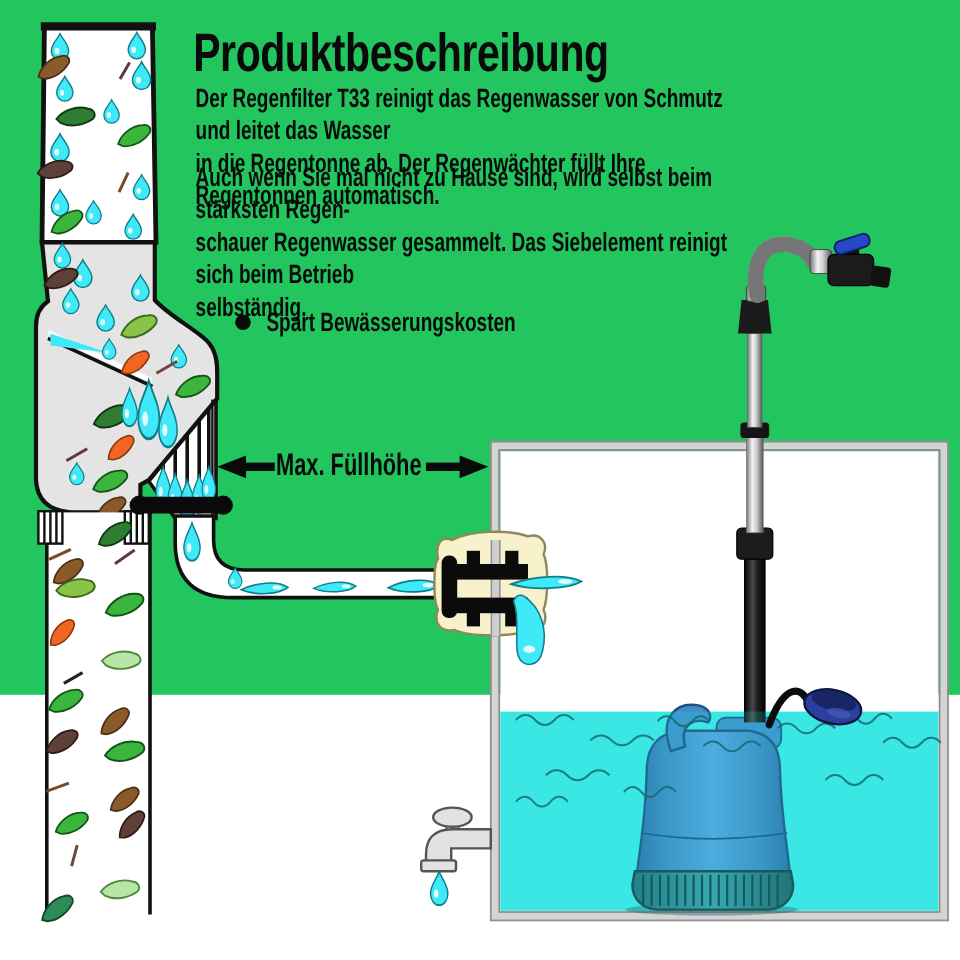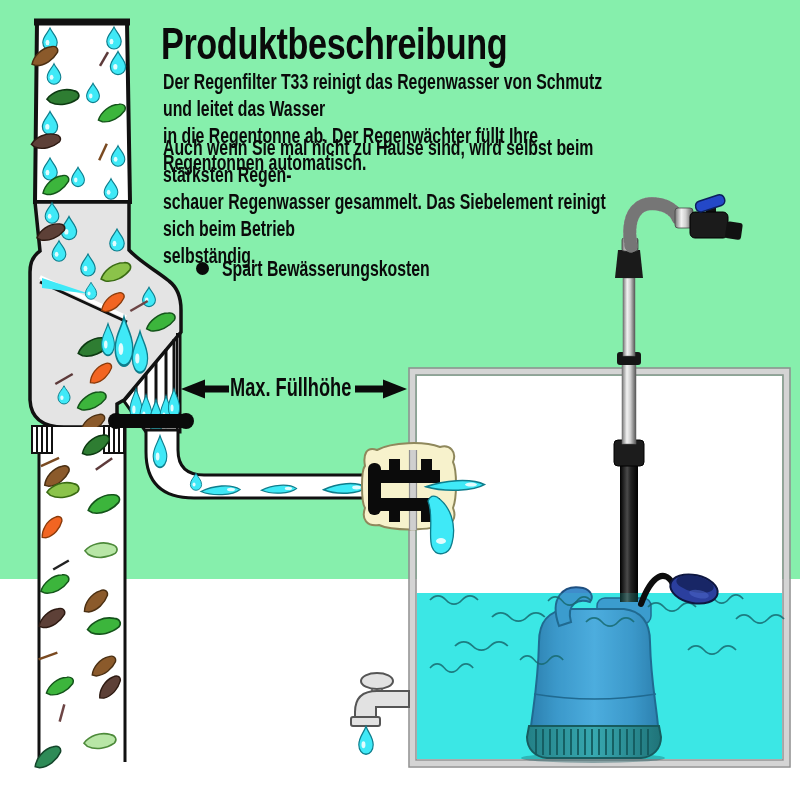--- a/index.html
+++ b/index.html
@@ -1,17 +1,17 @@
 <!DOCTYPE html>
 <html style="--water: #3FE9F7; --barrel-water: #3FE7E7; --pump-body: #3F8CCB; --pump-base: #2E7F8A; --valve-handle: #2448C8; --float-switch: #2B3F9E; --housing: #E4E4E4; --connector: #F7F2CC; --leaf-green: #3CB53C; --leaf-dark-green: #2E7D32; --leaf-light-green: #8BC34A; --leaf-pale-green: #B8E6A6; --leaf-brown: #8B5A2B; --leaf-orange: #F26522;"><head>
 <meta charset="utf-8">
 <style>
   html,body{margin:0;padding:0;width:800px;height:800px;background:#fff;overflow:hidden;
     font-family:"Liberation Sans","DejaVu Sans",sans-serif;}
-  #stage{position:relative;width:800px;height:579px;background:#86efac;}
+  #stage{position:relative;width:800px;height:579px;background:#22c55e;}
   #scene{position:absolute;left:0;top:0;z-index:1;}
   .txt{position:absolute;z-index:2;color:#0a0a0a;font-weight:bold;white-space:pre-line;
     transform-origin:0 0;}
   #title{left:161px;top:20px;font-size:45px;line-height:47px;letter-spacing:-.5px;transform:scaleX(.76);white-space:nowrap;}
   #para1{left:163px;top:68px;font-size:22px;line-height:27px;transform:scaleX(.72);}
   #para2{left:163px;top:134px;font-size:22px;line-height:27px;transform:scaleX(.72);}
   .bullet-row{position:absolute;z-index:2;left:196px;display:flex;align-items:flex-start;}
   .bullet-dot{width:13px;height:13px;border-radius:50%;background:#0a0a0a;margin-top:7px;flex:none;}
   .bullet-text{margin-left:13px;font-size:22px;line-height:27px;font-weight:bold;color:#0a0a0a;
     white-space:pre-line;transform:scaleX(.72);transform-origin:0 0;}

